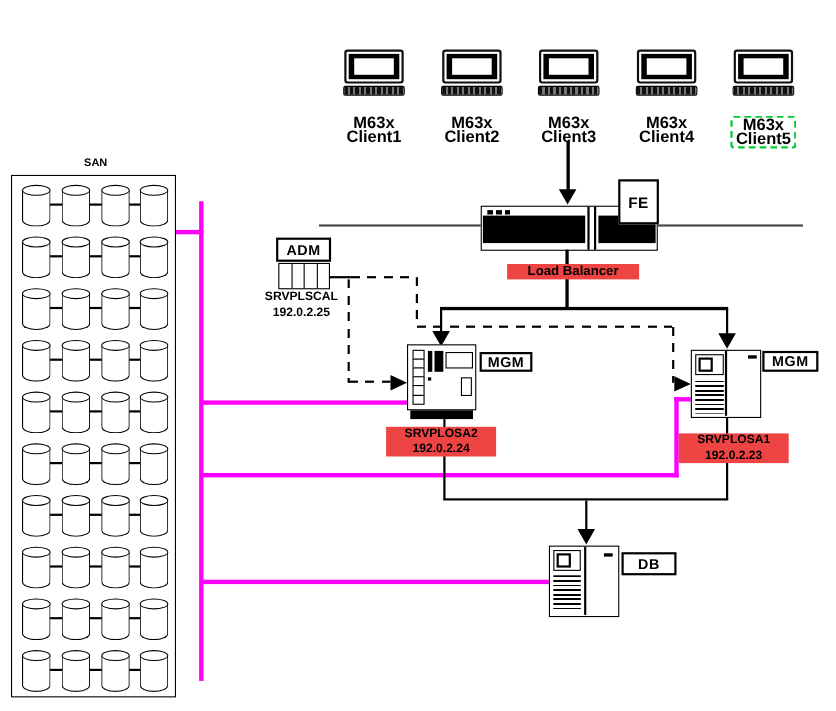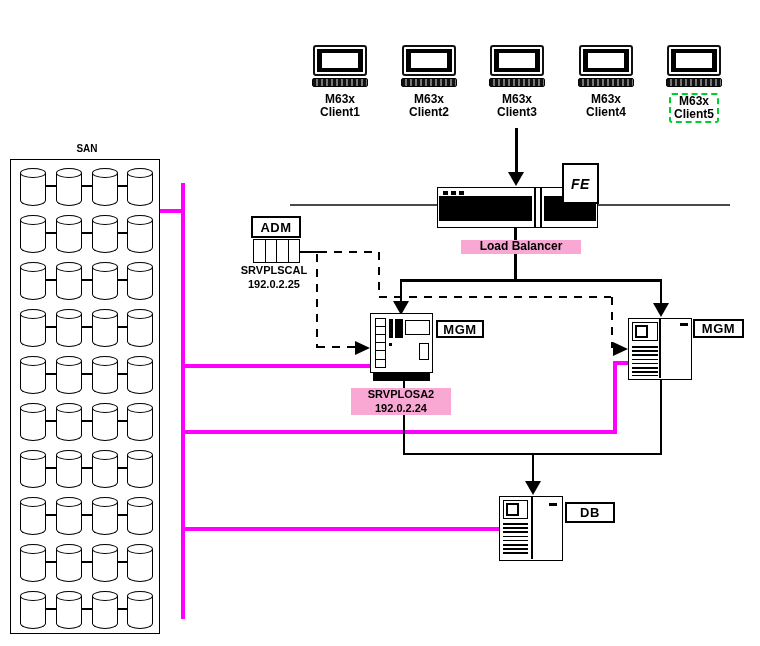--- a/index.html
+++ b/index.html
@@ -13,30 +13,30 @@
   .mag{position:absolute;background:var(--magenta,#f0f);}
   .dash-h{position:absolute;height:2px;background:repeating-linear-gradient(90deg,var(--ink,#000) 0 8px,transparent 8px 15px);}
   .dash-v{position:absolute;width:2px;background:repeating-linear-gradient(180deg,var(--ink,#000) 0 8px,transparent 8px 15px);}
   .arr-down{position:absolute;width:0;height:0;border-left:8px solid transparent;border-right:8px solid transparent;border-top:14px solid var(--ink,#000);}
   .arr-right{position:absolute;width:0;height:0;border-top:7px solid transparent;border-bottom:7px solid transparent;border-left:15px solid var(--ink,#000);}
   
   .frame{position:absolute;border:1.6px solid var(--ink,#000);background:#fff;}
   .badge{position:absolute;border:2px solid var(--ink,#000);background:#fff;display:flex;align-items:center;justify-content:center;
          font-weight:bold;font-size:13px;letter-spacing:.5px;}
   .nmlbl{position:absolute;text-align:center;font-weight:bold;font-size:11px;line-height:13.5px;white-space:nowrap;}
-  .wbg{background:#f9a8d4;}
+  .wbg{background:#ef4444;}
   .boxtitle{position:absolute;font-weight:bold;font-size:11.5px;}
   
   .client{position:absolute;width:90px;text-align:center;}
   .mon{width:54px;height:31px;margin:0 auto;border:2px solid #101010;border-radius:3px;background:#fff;position:relative;}
   .scr{position:absolute;inset:2px;background:#000;}
   .scr-in{position:absolute;inset:4px 5px;background:#fff;}
   .kb{width:56px;height:9px;margin:2px auto 0;border-radius:2px;border:1px solid #000;
       background:repeating-linear-gradient(90deg,#111 0 3px,#777 3px 5px);}
-  .clbl{display:inline-block;margin-top:6px;font-weight:bold;font-size:12px;line-height:13px;}
+  .clbl{display:inline-block;margin-top:18px;font-weight:bold;font-size:15px;line-height:13px;}
   .clbl.hl5{border:2px dashed var(--green,#0c3);border-radius:3px;padding:0 3px;}
   
   .disk-row{position:absolute;left:0;width:148px;height:38px;}
   .disk-link{position:absolute;left:14px;width:120px;top:17px;height:1.6px;background:#000;z-index:0;}
   .cyl{position:absolute;top:0;width:26px;height:38px;}
   .cyl i{display:block;}
   .cyl-top{position:absolute;left:0;top:0;width:26px;height:10px;border:1.6px solid #000;border-radius:50%;background:#fff;z-index:2;}
   .cyl-body{position:absolute;left:0;top:5px;width:26px;height:33px;border:1.6px solid #000;border-top:none;
             border-radius:0 0 13px 13px / 0 0 6px 6px;background:#fff;z-index:1;}
   
@@ -125,21 +125,21 @@
 
   <div class="hl net" style="left:290px;top:204px;width:440px;height:1.6px;"></div>
 
   <div class="lb">
     <div class="lb-dots"></div>
     <div class="lb-band" style="left:1px;width:93px;"></div>
     <div class="lb-band" style="left:106px;right:1px;"></div>
     <div class="lb-div" style="left:96px;"></div>
     <div class="lb-div" style="left:102px;"></div>
   </div>
-  <div class="badge" style="left:562px;top:163px;width:37px;height:41px;font-size:14px;font-style:italic;">FE</div>
+  <div class="badge" style="left:562px;top:163px;width:37px;height:41px;font-size:14px;">FE</div>
   <div class="vl" style="left:514px;top:227px;width:2.5px;height:53px;"></div>
   <div class="nmlbl wbg" style="left:461px;top:240px;width:120px;font-size:12px;">Load Balancer</div>
 
   <div class="hl" style="left:400px;top:279px;width:262px;height:2.5px;"></div>
   <div class="vl" style="left:399.5px;top:281px;width:2.5px;height:22px;"></div>
   <div class="arr-down" style="left:393px;top:301px;"></div>
   <div class="vl" style="left:659.5px;top:281px;width:2.5px;height:24px;"></div>
   <div class="arr-down" style="left:653px;top:303px;"></div>
 
   <div class="badge" style="left:251px;top:216px;width:50px;height:22px;">ADM</div>
@@ -395,20 +395,24 @@
   <div class="srv" style="left:628px;top:318px;width:64px;height:62px;border-width:1.6px;">
     <div class="vl" style="left:30px;top:0;width:2px;height:59px;"></div>
     <div class="disp" style="left:3px;top:3px;width:26px;height:19px;">
         <div class="disp-in"></div>
       </div>
     <div class="vents" style="left:3px;top:27px;width:26px;height:30px;"></div>
     <div class="blk" style="left:51px;top:4px;width:8px;height:3px;"></div>
   </div>
   <div class="badge" style="left:693px;top:319px;width:51px;height:19px;">MGM</div>
   <div class="vl" style="left:659.5px;top:380px;width:2.5px;height:74px;"></div>
+  <div class="nmlbl wbg" style="left:617px;top:394px;width:100px;">
+    <div>SRVPLOSA1</div>
+      <div>192.0.2.23</div>
+  </div>
 
   <div class="hl" style="left:402.5px;top:452.5px;width:259.5px;height:2.5px;"></div>
   <div class="vl" style="left:531.5px;top:455px;width:2.5px;height:27px;"></div>
   <div class="arr-down" style="left:525px;top:481px;"></div>
 
   <div class="srv" style="left:499px;top:496px;width:64px;height:65px;border-width:1.6px;">
     <div class="vl" style="left:31px;top:0;width:2px;height:62px;"></div>
     <div class="disp" style="left:3px;top:3px;width:25px;height:19px;">
         <div class="disp-in"></div>
       </div>

